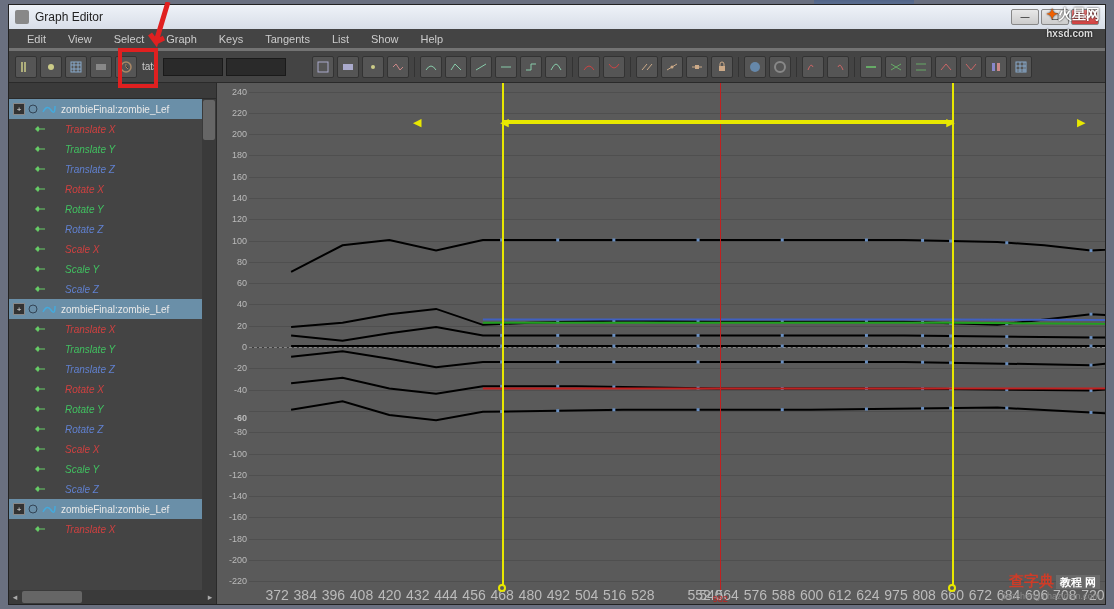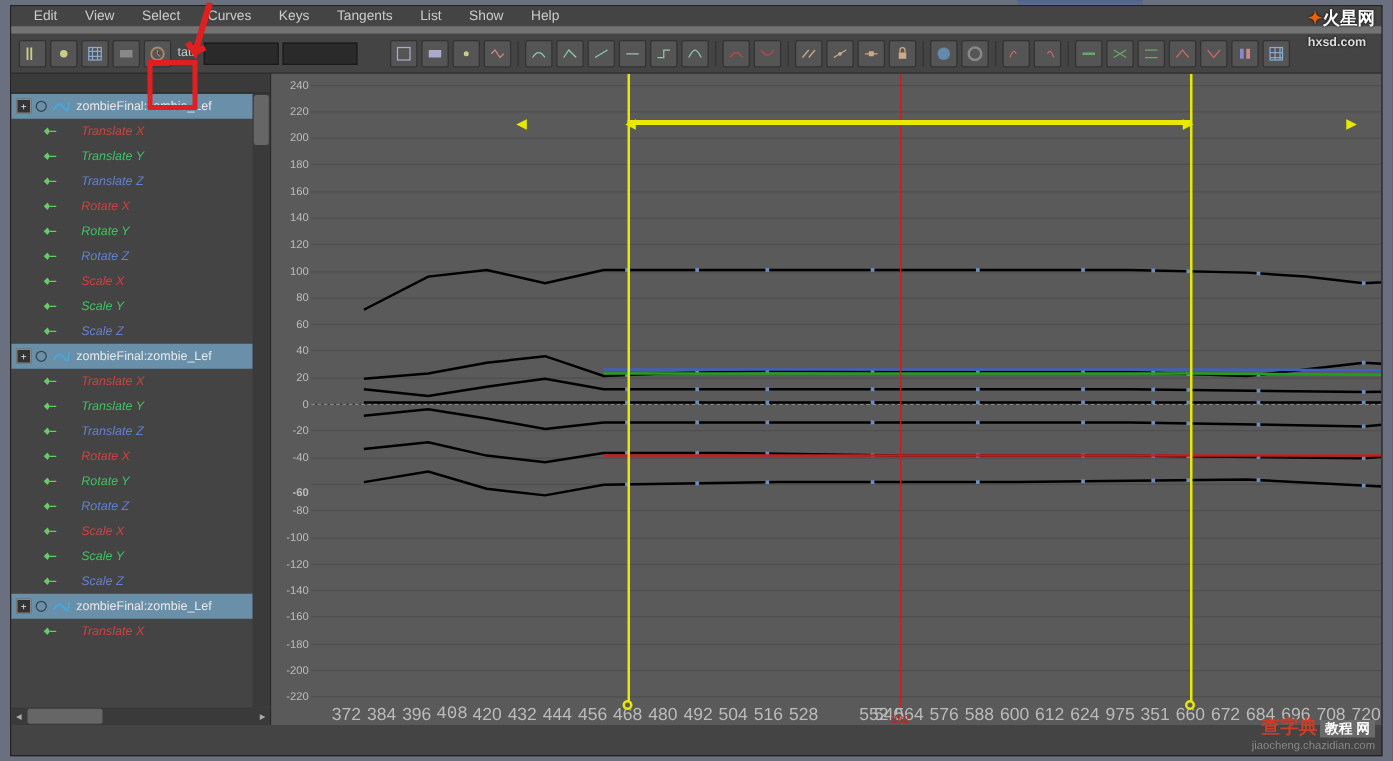--- a/index.html
+++ b/index.html
@@ -4,21 +4,21 @@
 <style>
 * { margin: 0; padding: 0; box-sizing: border-box; font-family: sans-serif; }
 body { width: 1114px; height: 609px; background: #6a7080; overflow: hidden; position: relative; }
 .outer-frame { position: absolute; top: 4px; left: 8px; width: 1098px; height: 601px; background: #444; border: 1px solid #222; }
 .titlebar { height: 24px; background: linear-gradient(#eef2f8, #d8dee8); display: flex; align-items: center; padding: 0 6px; }
 .titlebar .title { font-size: 12px; color: #222; flex: 1; }
 .titlebar .app-icon { width: 14px; height: 14px; margin-right: 6px; background: #888; border-radius: 2px; }
 .win-btns { display: flex; gap: 2px; }
 .win-btn { width: 28px; height: 16px; background: linear-gradient(#e8e8e8,#ccc); border: 1px solid #888; border-radius: 2px; font-size: 9px; display: flex; align-items: center; justify-content: center; }
 .win-btn.close { background: linear-gradient(#f08080,#d04040); color: #fff; }
-.menubar { height: 22px; background: #444; display: flex; align-items: center; padding: 0 8px; gap: 2px; border-bottom: 6px solid #737373; }
+.menubar { height: 22px; background: #444; display: flex; align-items: center; padding: 0 8px; gap: 2px; border-bottom: 3px solid #737373; }
 .menubar .menu-item { font-size: 11px; color: #ccc; padding: 3px 10px; cursor: default; }
 .toolbar { height: 32px; background: #444; display: flex; align-items: center; padding: 0 6px; gap: 3px; border-bottom: 1px solid #2a2a2a; position: relative; }
 .tool-btn { width: 22px; height: 22px; background: #555; border: 1px solid #333; border-radius: 2px; display: flex; align-items: center; justify-content: center; }
 .tool-btn svg { width: 14px; height: 14px; }
 .sep { width: 1px; height: 20px; background: #333; margin: 0 2px; }
 .stats-field { width: 60px; height: 18px; background: #2a2a2a; border: 1px solid #1a1a1a; color: #ccc; font-size: 10px; padding: 0 4px; }
 .stats-label { font-size: 10px; color: #ccc; margin-left: 2px; margin-right: 2px; }
 .red-highlight { position: absolute; border: 4px solid #e02020; pointer-events: none; }
 .content { display: flex; height: calc(100% - 78px); }
 .outliner { width: 208px; background: #444; border-right: 1px solid #2a2a2a; display: flex; flex-direction: column; }
@@ -59,26 +59,35 @@
 .watermark2 .l2 { color: #888; font-size: 9px; }
 .desktop-icons { position: absolute; top: 0; right: 200px; width: 100px; height: 8px; background: linear-gradient(#3a5a90,#5a7ab0); opacity: 0.5; }
 </style>
 </head>
 <body>
 
 <div class="desktop-icons"></div>
 
 <div class="outer-frame">
 
+  <div class="titlebar">
+    <div class="app-icon"></div>
+    <div class="title">Graph Editor</div>
+    <div class="win-btns">
+      <div class="win-btn">—</div>
+      <div class="win-btn">☐</div>
+      <div class="win-btn close">✕</div>
+    </div>
+  </div>
 
   <div class="menubar">
     <div class="menu-item">Edit</div>
     <div class="menu-item">View</div>
     <div class="menu-item">Select</div>
-    <div class="menu-item">Curves</div>
+    <div class="menu-item">Graph</div>
     <div class="menu-item">Keys</div>
     <div class="menu-item">Tangents</div>
     <div class="menu-item">List</div>
     <div class="menu-item">Show</div>
     <div class="menu-item">Help</div>
   </div>
 
   <div class="toolbar">
     <div class="tool-btn">
         <svg viewBox="0 0 14 14">
@@ -606,41 +615,41 @@
             <rect x="1405.0573770491803" y="327.18479776847977" width="3" height="3" fill="#6a8fc0"></rect>
             <rect x="1545.7131147540983" y="327.2940135178629" width="3" height="3" fill="#6a8fc0"></rect>
             <path d="M234.42622950819674 306.67782426778246 L703.2786885245902 306.67782426778246 L843.9344262295082 306.67782426778246 L984.5901639344262 306.67782426778246 L1605.8196721311476 308.8075313807531 " fill="none" stroke="#c02020" stroke-width="2"></path>
             <path d="M234.42622950819674 240.65690376569034 L703.2786885245902 240.65690376569034 L984.5901639344262 242.7866108786611 L1605.8196721311476 242.7866108786611 " fill="none" stroke="#20a020" stroke-width="2"></path>
             <path d="M234.42622950819674 237.46234309623432 L703.2786885245902 237.46234309623432 L984.5901639344262 238.52719665271965 L1605.8196721311476 232.13807531380755 " fill="none" stroke="#4060c0" stroke-width="2"></path>
           </svg></div>
       <div class="x-axis" id="x-axis">
           <div class="x-tick" style="left: 28.1311px;">372</div>
           <div class="x-tick" style="left: 56.2623px;">384</div>
           <div class="x-tick" style="left: 84.3934px;">396</div>
-          <div class="x-tick" style="left: 112.525px; font-family: Liberation Mono, monospace;">408</div>
+          <div class="x-tick" style="left: 112.525px;">408</div>
           <div class="x-tick" style="left: 140.656px;">420</div>
           <div class="x-tick" style="left: 168.787px;">432</div>
           <div class="x-tick" style="left: 196.918px;">444</div>
           <div class="x-tick" style="left: 225.049px;">456</div>
           <div class="x-tick" style="left: 253.18px;">468</div>
           <div class="x-tick" style="left: 281.311px;">480</div>
           <div class="x-tick" style="left: 309.443px;">492</div>
           <div class="x-tick" style="left: 337.574px;">504</div>
           <div class="x-tick" style="left: 365.705px;">516</div>
           <div class="x-tick" style="left: 393.836px;">528</div>
           <div class="x-tick" style="left: 421.967px; margin-left: 40px;">540</div>
           <div class="x-tick" style="left: 450.098px;">552</div>
           <div class="x-tick" style="left: 478.23px;">564</div>
           <div class="x-tick" style="left: 506.361px;">576</div>
           <div class="x-tick" style="left: 534.492px;">588</div>
           <div class="x-tick" style="left: 562.623px;">600</div>
           <div class="x-tick" style="left: 590.754px;">612</div>
           <div class="x-tick" style="left: 618.885px;">624</div>
           <div class="x-tick" style="left: 647.016px;">975</div>
-          <div class="x-tick" style="left: 675.148px;">351</div>
+          <div class="x-tick" style="left: 675.148px;">808</div>
           <div class="x-tick" style="left: 703.279px;">660</div>
           <div class="x-tick" style="left: 731.41px;">672</div>
           <div class="x-tick" style="left: 759.541px;">684</div>
           <div class="x-tick" style="left: 787.672px;">696</div>
           <div class="x-tick" style="left: 815.803px;">708</div>
           <div class="x-tick" style="left: 843.934px;">720</div>
         </div>
     <div class="time-cursor" style="left: 503.197px;"></div>
         <div class="time-label" style="left: 503.197px;">982</div>
         <div class="range-line" style="left: 285.18px;"></div>

